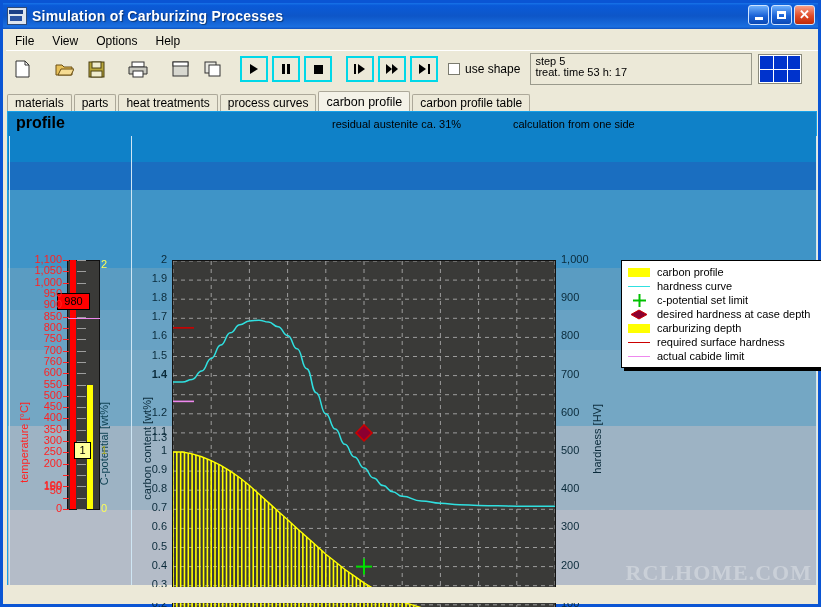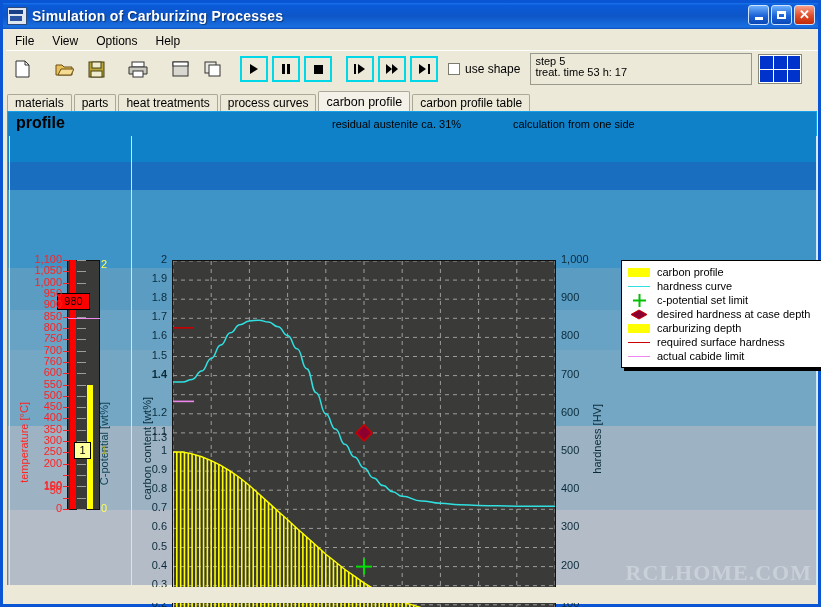--- a/index.html
+++ b/index.html
@@ -304,21 +304,21 @@
     <div style="position:absolute;left:66px;top:330px;width:15px;height:15px;background:#ffff9c;border:1px solid #000;font-size:11px;color:#000;text-align:center;line-height:14px;">1</div>
 
     <div id="temp-ticks">
         <div class="tick" style="left: 12px; width: 42px; top: 141px; color: rgb(255, 34, 34);">1,100</div>
         <div class="tick" style="left: 12px; width: 42px; top: 152.318px; color: rgb(255, 34, 34);">1,050</div>
         <div class="tick" style="left: 12px; width: 42px; top: 163.636px; color: rgb(255, 34, 34);">1,000</div>
         <div class="tick" style="left: 12px; width: 42px; top: 174.955px; color: rgb(255, 34, 34);">950</div>
         <div class="tick" style="left: 12px; width: 42px; top: 186.273px; color: rgb(255, 34, 34);">900</div>
         <div class="tick" style="left: 12px; width: 42px; top: 197.591px; color: rgb(255, 34, 34);">850</div>
         <div class="tick" style="left: 12px; width: 42px; top: 208.909px; color: rgb(255, 34, 34);">800</div>
-        <div class="tick" style="left: 12px; width: 42px; top: 220.227px; color: rgb(255, 34, 34); font-style: italic;">750</div>
+        <div class="tick" style="left: 12px; width: 42px; top: 220.227px; color: rgb(255, 34, 34);">750</div>
         <div class="tick" style="left: 12px; width: 42px; top: 231.545px; color: rgb(255, 34, 34);">700</div>
         <div class="tick" style="left: 12px; width: 42px; top: 242.864px; color: rgb(255, 34, 34);">760</div>
         <div class="tick" style="left: 12px; width: 42px; top: 254.182px; color: rgb(255, 34, 34);">600</div>
         <div class="tick" style="left: 12px; width: 42px; top: 265.5px; color: rgb(255, 34, 34);">550</div>
         <div class="tick" style="left: 12px; width: 42px; top: 276.818px; color: rgb(255, 34, 34);">500</div>
         <div class="tick" style="left: 12px; width: 42px; top: 288.136px; color: rgb(255, 34, 34);">450</div>
         <div class="tick" style="left: 12px; width: 42px; top: 299.455px; color: rgb(255, 34, 34);">400</div>
         <div class="tick" style="left: 12px; width: 42px; top: 310.773px; color: rgb(255, 34, 34);">350</div>
         <div class="tick" style="left: 12px; width: 42px; top: 322.091px; color: rgb(255, 34, 34);">300</div>
         <div class="tick" style="left: 12px; width: 42px; top: 333.409px; color: rgb(255, 34, 34);">250</div>

